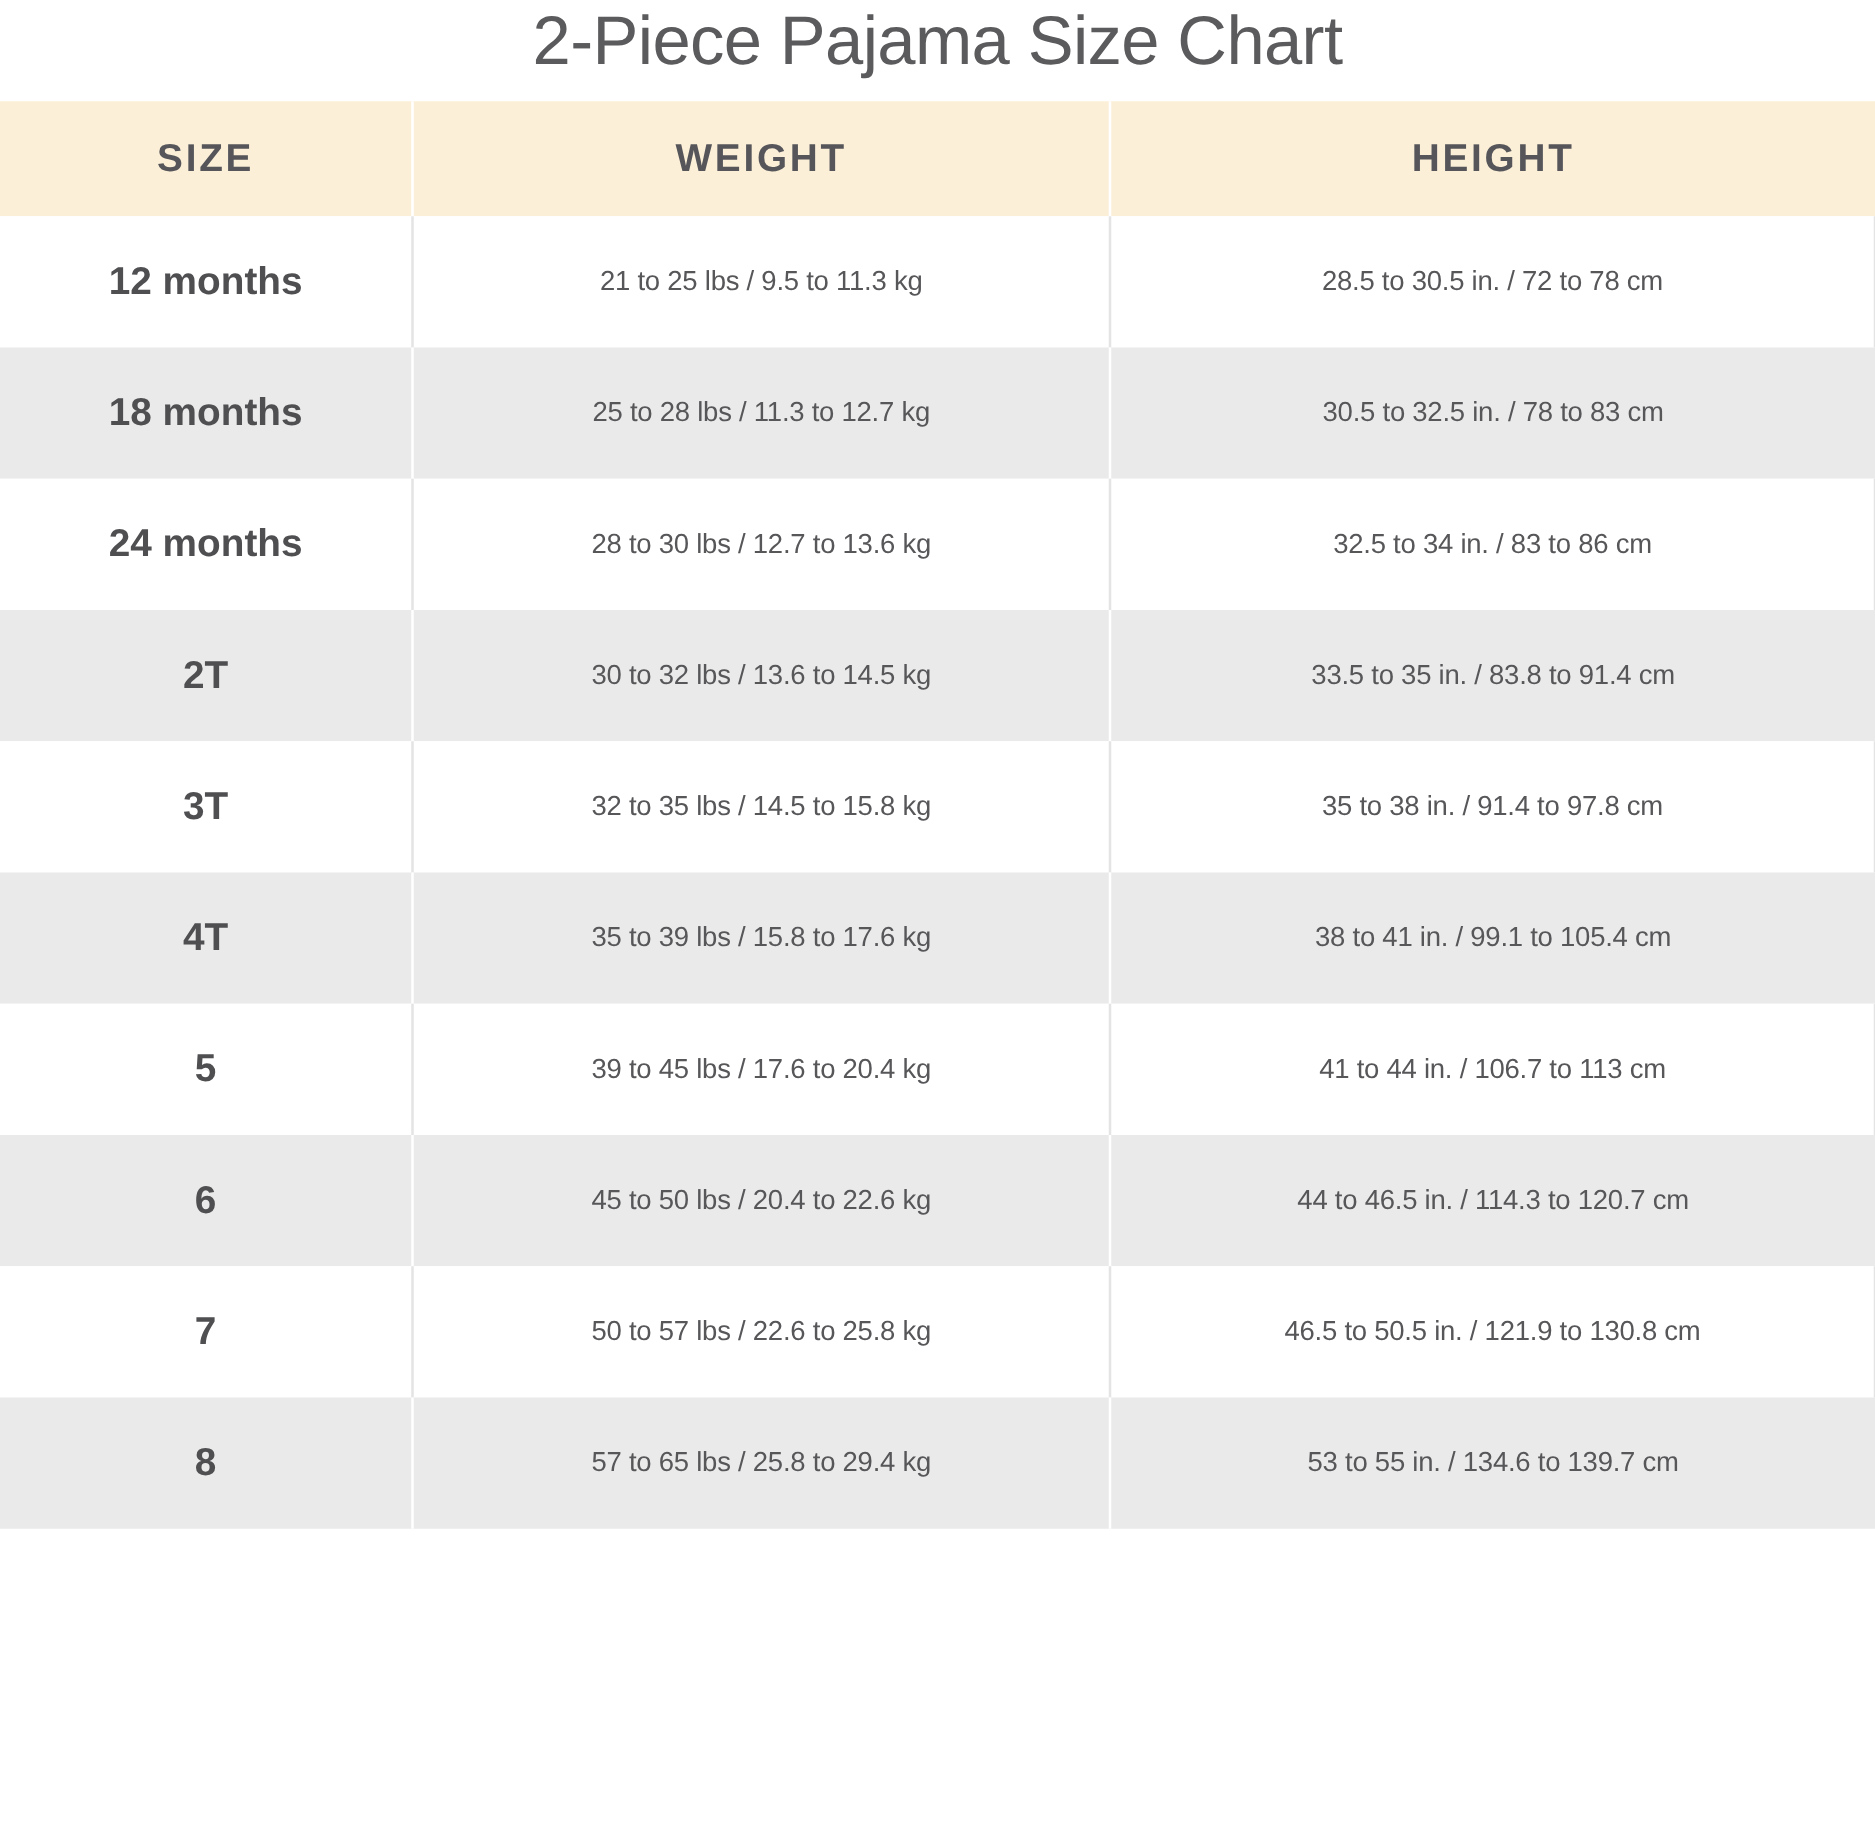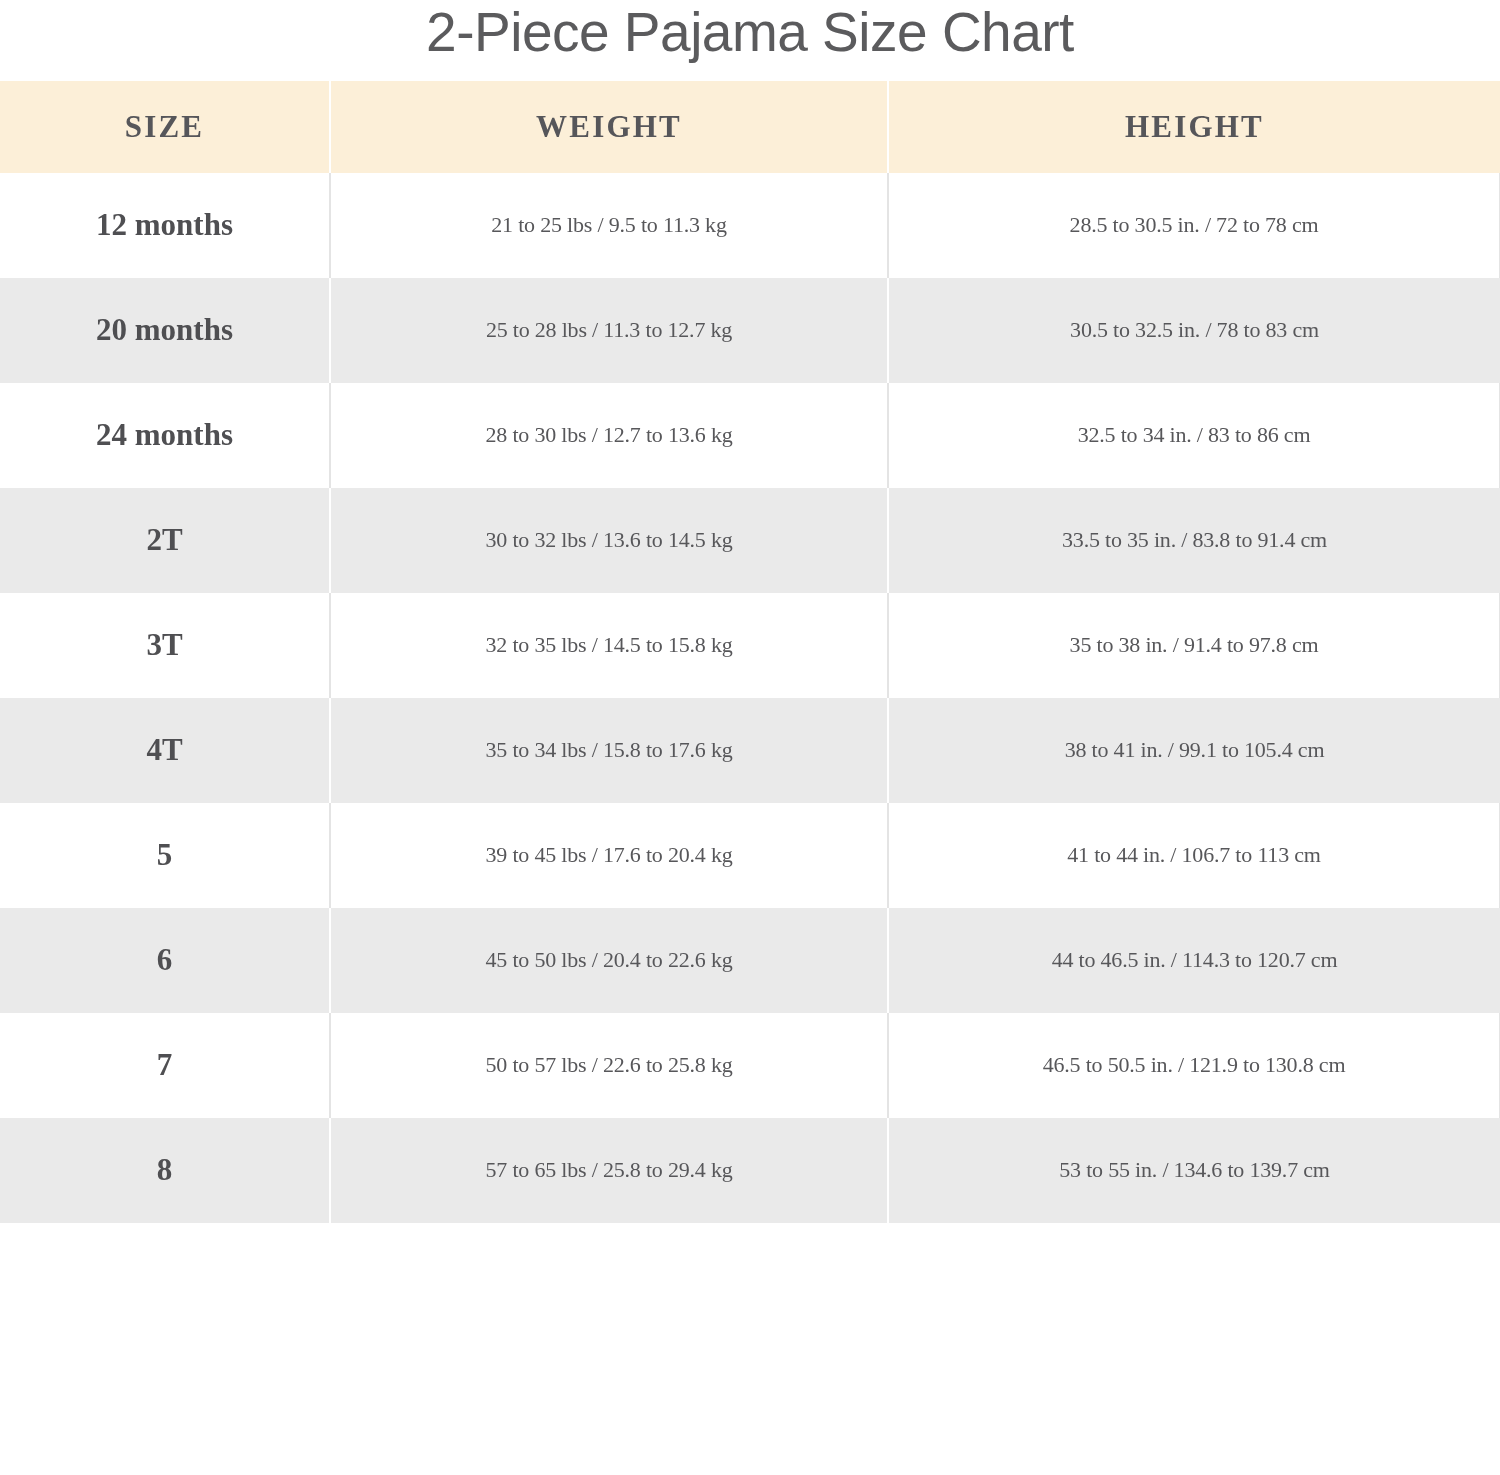--- a/index.html
+++ b/index.html
@@ -27,21 +27,20 @@
     color: #5b5b5d;
     letter-spacing: -0.5px;
     padding-top: 2px;
     padding-bottom: 18px;
     line-height: 1.1;
   }
   table.size-chart {
     width: 1500px;
     border-collapse: collapse;
     table-layout: fixed;
-    font-family: Liberation Serif, serif;
   }
   table.size-chart col.col-size { width: 330px; }
   table.size-chart col.col-weight { width: 558px; }
   table.size-chart col.col-height { width: 612px; }
 
   thead th {
     background: #fcefd8;
     height: 92px;
     font-size: 31px;
     font-weight: 700;
@@ -103,42 +102,42 @@
         <th>HEIGHT</th>
       </tr>
     </thead>
     <tbody>
       <tr class="odd-row">
         <td class="size-cell">12 months</td>
         <td class="measure-cell">21 to 25 lbs / 9.5 to 11.3 kg</td>
         <td class="measure-cell">28.5 to 30.5 in. / 72 to 78 cm</td>
       </tr>
       <tr class="even-row">
-        <td class="size-cell">20 months</td>
+        <td class="size-cell">18 months</td>
         <td class="measure-cell">25 to 28 lbs / 11.3 to 12.7 kg</td>
         <td class="measure-cell">30.5 to 32.5 in. / 78 to 83 cm</td>
       </tr>
       <tr class="odd-row">
         <td class="size-cell">24 months</td>
         <td class="measure-cell">28 to 30 lbs / 12.7 to 13.6 kg</td>
         <td class="measure-cell">32.5 to 34 in. / 83 to 86 cm</td>
       </tr>
       <tr class="even-row">
         <td class="size-cell">2T</td>
         <td class="measure-cell">30 to 32 lbs / 13.6 to 14.5 kg</td>
         <td class="measure-cell">33.5 to 35 in. / 83.8 to 91.4 cm</td>
       </tr>
       <tr class="odd-row">
         <td class="size-cell">3T</td>
         <td class="measure-cell">32 to 35 lbs / 14.5 to 15.8 kg</td>
         <td class="measure-cell">35 to 38 in. / 91.4 to 97.8 cm</td>
       </tr>
       <tr class="even-row">
         <td class="size-cell">4T</td>
-        <td class="measure-cell">35 to 34 lbs / 15.8 to 17.6 kg</td>
+        <td class="measure-cell">35 to 39 lbs / 15.8 to 17.6 kg</td>
         <td class="measure-cell">38 to 41 in. / 99.1 to 105.4 cm</td>
       </tr>
       <tr class="odd-row">
         <td class="size-cell">5</td>
         <td class="measure-cell">39 to 45 lbs / 17.6 to 20.4 kg</td>
         <td class="measure-cell">41 to 44 in. / 106.7 to 113 cm</td>
       </tr>
       <tr class="even-row">
         <td class="size-cell">6</td>
         <td class="measure-cell">45 to 50 lbs / 20.4 to 22.6 kg</td>

